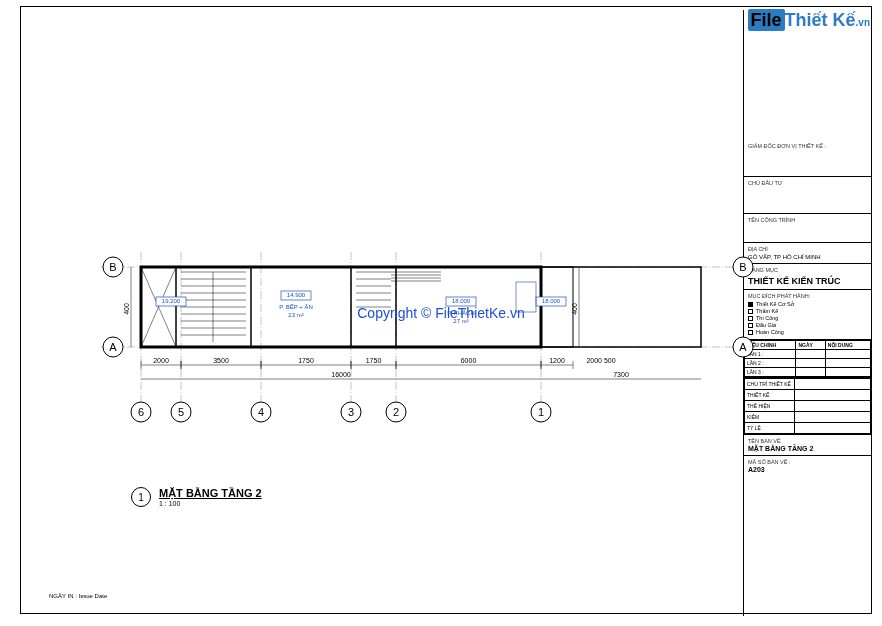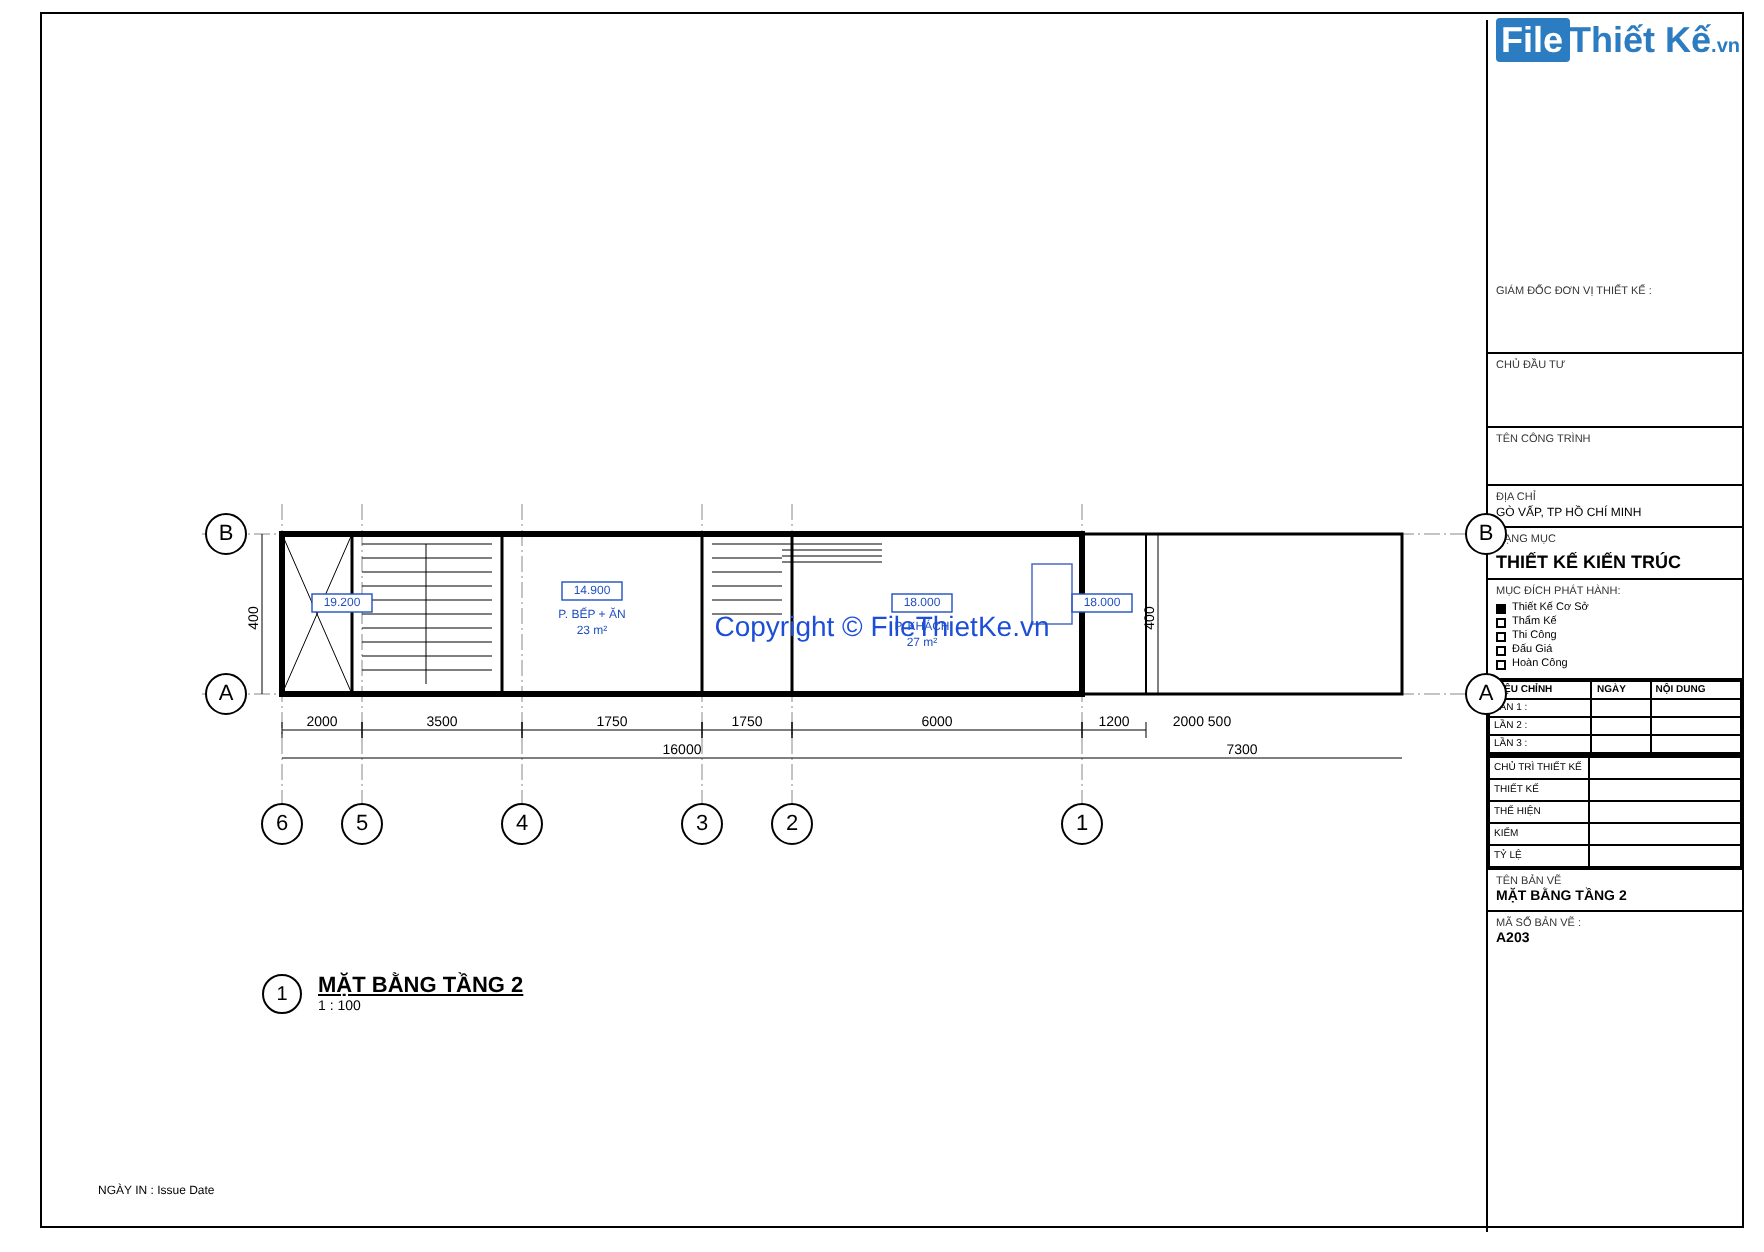--- a/index.html
+++ b/index.html
@@ -18,21 +18,21 @@
       border: 1.5px solid #000;
     }
     .watermark-logo {
       position: absolute;
       right: 12px; top: 10px;
       font-size: 18px;
       font-weight: bold;
     }
     .watermark-logo .blue { color: #2b7cc0; }
     .watermark-logo .boxed {
-      background: #2b7cc0; color: #ffffff;
+      background: #2b7cc0; color: #000000;
       padding: 1px 3px; border-radius: 2px;
     }
     .watermark-center {
       position: absolute;
       left: 50%; top: 50%;
       transform: translate(-50%, -50%);
       font-size: 14px;
       color: #1d4ed8;
       pointer-events: none;
     }

